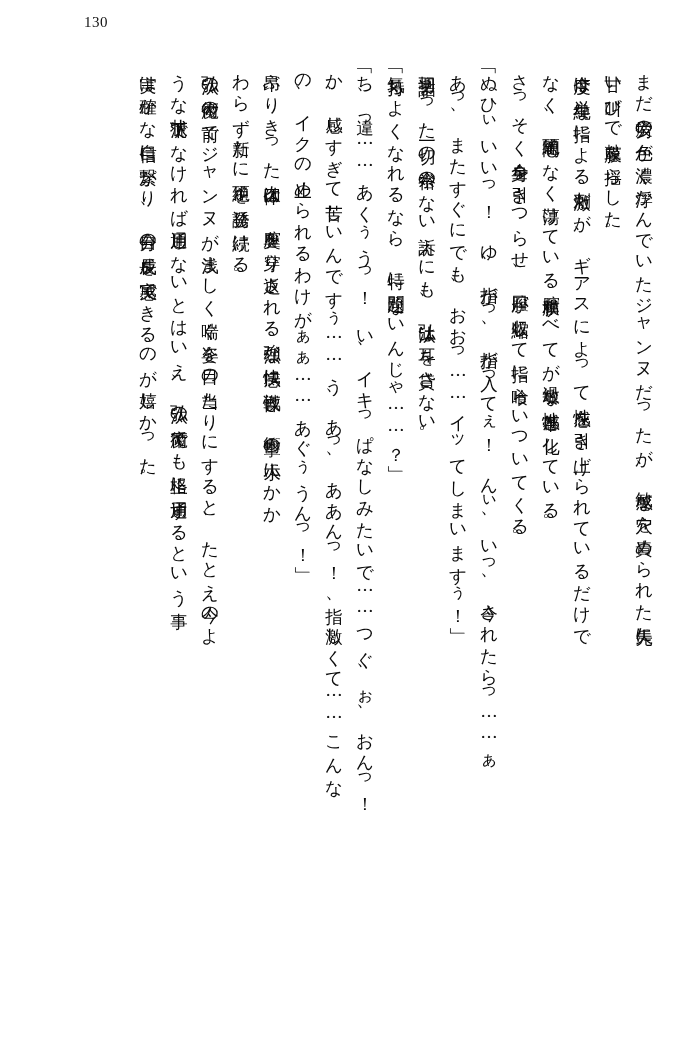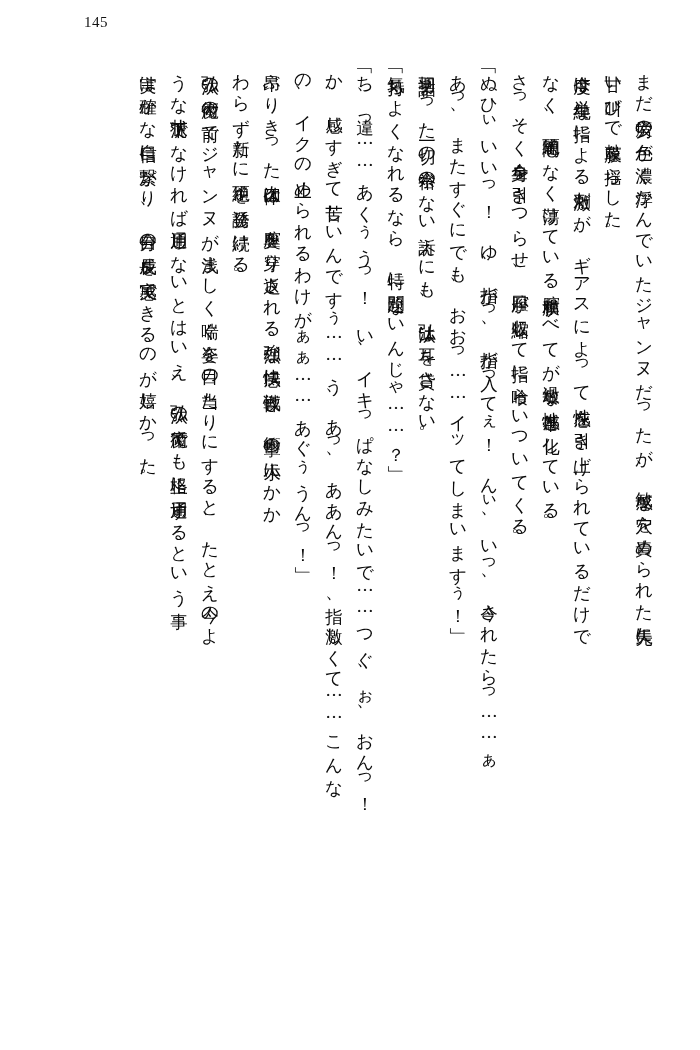--- a/index.html
+++ b/index.html
@@ -56,21 +56,21 @@
     overflow: visible;
     font-family: "DejaVu Serif", "Liberation Serif", serif;
     color: #0a0a0a;
   }
 </style>
 </head>
 <body>
 
 <div class="page">
 
-  <div class="page-number">145</div>
+  <div class="page-number">130</div>
 
   <div class="text-block">
     <div class="vline">まだ疲労の色が濃く浮かんでいたジャンヌだったが、敏感な穴を責められた矢先に</div>
     <div class="vline">甘い叫びで鼓膜を揺らした。</div>
     <div class="vline">今度は単純な指による刺激だが、ギアスによって性感を引き上げられているだけで</div>
     <div class="vline">なく、絶頂間もなく蕩けている膣粘膜すべてが過敏な性感帯と化している。</div>
     <div class="vline">さっそく全身を引きつらせ、膣口が収縮して指に喰らいついてくる。</div>
     <div class="vline">「ぬひぃいいっ！　ゆ、指がっ、指が入ってぇ！　んぃ、いっ、今されたらっ……ぁ</div>
     <div class="vline">あっ、またすぐにでも、おおっ……イッてしまいますぅ！」</div>
     <div class="vline">切羽詰まった一切の余裕のない訴えにも、弘汰は耳を貸さない。</div>

